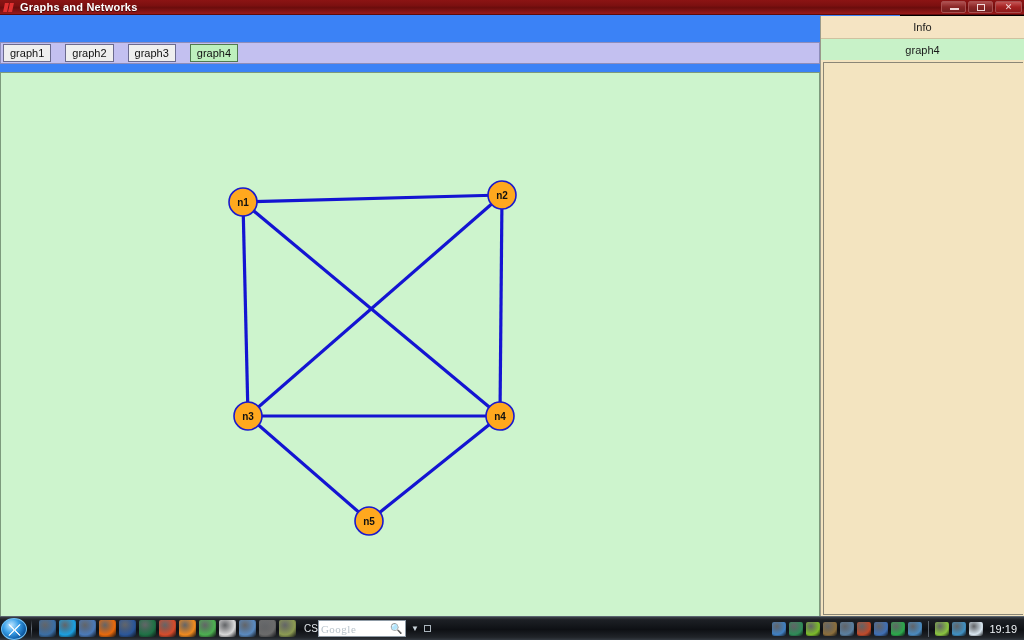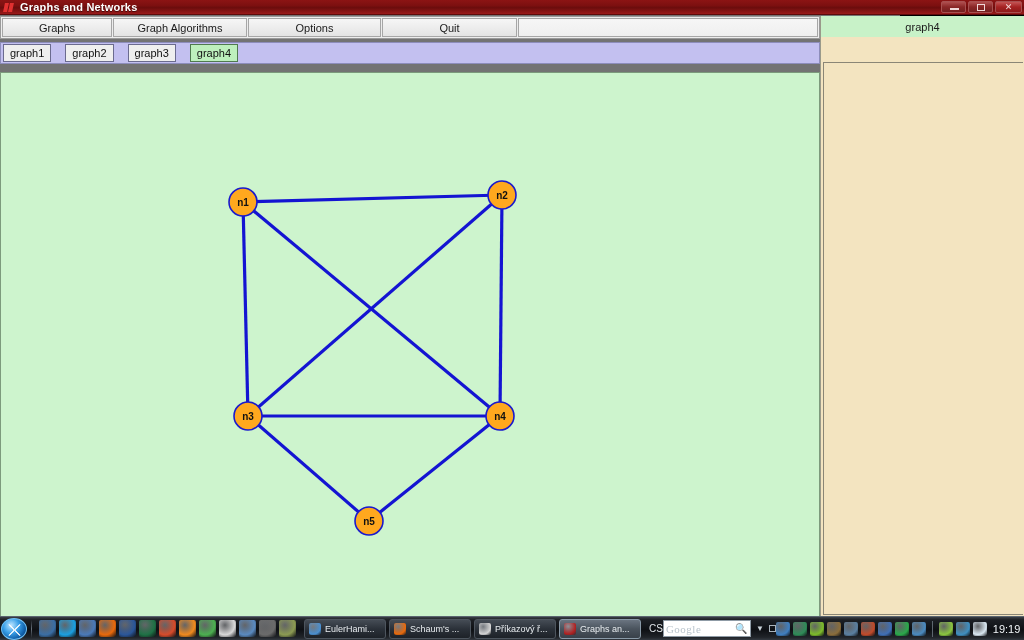--- a/index.html
+++ b/index.html
@@ -6,21 +6,21 @@
   html, body {
     margin: 0; padding: 0;
     width: 1024px; height: 640px;
     overflow: hidden;
     font-family: "Liberation Sans", sans-serif;
     background: #000;
   }
   #app {
     position: relative;
     width: 900px; height: 640px;
-    background: #737373;
+    background: #3b82f6;
   }
 
   
   .titlebar {
     position: absolute; left: 0; top: 0; width: 1024px; height: 15px;
     background: linear-gradient(to bottom, #8c1414 0%, #7c1010 40%, #6b0d0d 55%, #9a1a1a 100%);
     border-bottom: 1px solid #5d0b0b;
     display: flex; align-items: center;
   }
   .title-icon {
@@ -215,27 +215,20 @@
         </div>
       <div class="winbtn">
           <div class="sq"></div>
         </div>
       <div class="winbtn close">
         <div class="glyph">✕</div>
       </div>
     </div>
   </div>
 
-  <div class="menubar">
-    <div class="menu-btn w1">Graphs</div>
-    <div class="menu-btn w2">Graph Algorithms</div>
-    <div class="menu-btn w3">Options</div>
-    <div class="menu-btn w4">Quit</div>
-    <div class="menu-filler"></div>
-  </div>
 
   <div class="tabbar">
     <div class="tab">graph1</div>
     <div class="tab">graph2</div>
     <div class="tab">graph3</div>
     <div class="tab active">graph4</div>
   </div>
 
   <div class="canvas-wrap">
     <svg id="graph-svg" width="818" height="548" viewBox="0 0 818 548">
@@ -264,20 +257,21 @@
           <text x="499" y="347" text-anchor="middle" class="node-label">n4</text>
         </g>
         <g>
           <circle cx="368" cy="448" r="14" fill="#ffa81e" stroke="#1a1acd" stroke-width="1.6"></circle>
           <text x="368" y="452" text-anchor="middle" class="node-label">n5</text>
         </g>
       </svg>
   </div>
 
   <div class="info-panel">
+    <div class="info-header">Info</div>
     <div class="info-subheader">graph4</div>
     <div class="info-body"></div>
   </div>
 
   <div class="taskbar">
     <div class="start-orb"></div>
     <div class="ql-sep"></div>
     <div class="ql-icons" id="ql-icons">
         <span class="ql" style="background: radial-gradient(circle at 35% 30%, rgba(255, 255, 255, 0.333), rgb(58, 110, 165) 60%, rgba(0, 0, 0, 0.4) 100%);"></span>
         <span class="ql" style="background: radial-gradient(circle at 35% 30%, rgba(255, 255, 255, 0.333), rgb(27, 159, 224) 60%, rgba(0, 0, 0, 0.4) 100%);"></span>
@@ -285,38 +279,20 @@
         <span class="ql" style="background: radial-gradient(circle at 35% 30%, rgba(255, 255, 255, 0.333), rgb(232, 105, 11) 60%, rgba(0, 0, 0, 0.4) 100%);"></span>
         <span class="ql" style="background: radial-gradient(circle at 35% 30%, rgba(255, 255, 255, 0.333), rgb(42, 86, 153) 60%, rgba(0, 0, 0, 0.4) 100%);"></span>
         <span class="ql" style="background: radial-gradient(circle at 35% 30%, rgba(255, 255, 255, 0.333), rgb(30, 113, 69) 60%, rgba(0, 0, 0, 0.4) 100%);"></span>
         <span class="ql" style="background: radial-gradient(circle at 35% 30%, rgba(255, 255, 255, 0.333), rgb(214, 75, 42) 60%, rgba(0, 0, 0, 0.4) 100%);"></span>
         <span class="ql" style="background: radial-gradient(circle at 35% 30%, rgba(255, 255, 255, 0.333), rgb(240, 138, 30) 60%, rgba(0, 0, 0, 0.4) 100%);"></span>
         <span class="ql" style="background: radial-gradient(circle at 35% 30%, rgba(255, 255, 255, 0.333), rgb(76, 175, 80) 60%, rgba(0, 0, 0, 0.4) 100%);"></span>
         <span class="ql" style="background: radial-gradient(circle at 35% 30%, rgba(255, 255, 255, 0.333), rgb(216, 216, 216) 60%, rgba(0, 0, 0, 0.4) 100%);"></span>
         <span class="ql" style="background: radial-gradient(circle at 35% 30%, rgba(255, 255, 255, 0.333), rgb(90, 138, 192) 60%, rgba(0, 0, 0, 0.4) 100%);"></span>
         <span class="ql" style="background: radial-gradient(circle at 35% 30%, rgba(255, 255, 255, 0.333), rgb(107, 107, 107) 60%, rgba(0, 0, 0, 0.4) 100%);"></span>
         <span class="ql" style="background: radial-gradient(circle at 35% 30%, rgba(255, 255, 255, 0.333), rgb(140, 154, 82) 60%, rgba(0, 0, 0, 0.4) 100%);"></span>
-      </div>
-    <div class="tb-buttons" id="tb-buttons">
-        <div class="tb-btn">
-          <span class="tb-ico" style="background: radial-gradient(circle at 35% 30%, rgba(255, 255, 255, 0.333), rgb(74, 143, 208) 65%, rgba(0, 0, 0, 0.333) 100%);"></span>
-          <span>EulerHami...</span>
-        </div>
-        <div class="tb-btn">
-          <span class="tb-ico" style="background: radial-gradient(circle at 35% 30%, rgba(255, 255, 255, 0.333), rgb(232, 105, 11) 65%, rgba(0, 0, 0, 0.333) 100%);"></span>
-          <span>Schaum's ...</span>
-        </div>
-        <div class="tb-btn">
-          <span class="tb-ico" style="background: radial-gradient(circle at 35% 30%, rgba(255, 255, 255, 0.333), rgb(212, 212, 212) 65%, rgba(0, 0, 0, 0.333) 100%);"></span>
-          <span>Příkazový ř...</span>
-        </div>
-        <div class="tb-btn active">
-          <span class="tb-ico" style="background: radial-gradient(circle at 35% 30%, rgba(255, 255, 255, 0.333), rgb(176, 32, 32) 65%, rgba(0, 0, 0, 0.333) 100%);"></span>
-          <span>Graphs an...</span>
-        </div>
       </div>
     <div class="tb-lang">CS</div>
     <div class="search-box">
       <span class="search-word">Google</span>
       <span class="search-mag">🔍</span>
     </div>
     <span class="search-caret">▼</span>
     <span class="search-sq"></span>
     <div class="tray">
       <span id="tray-icons" style="display:flex;gap:3px;align-items:center;">

